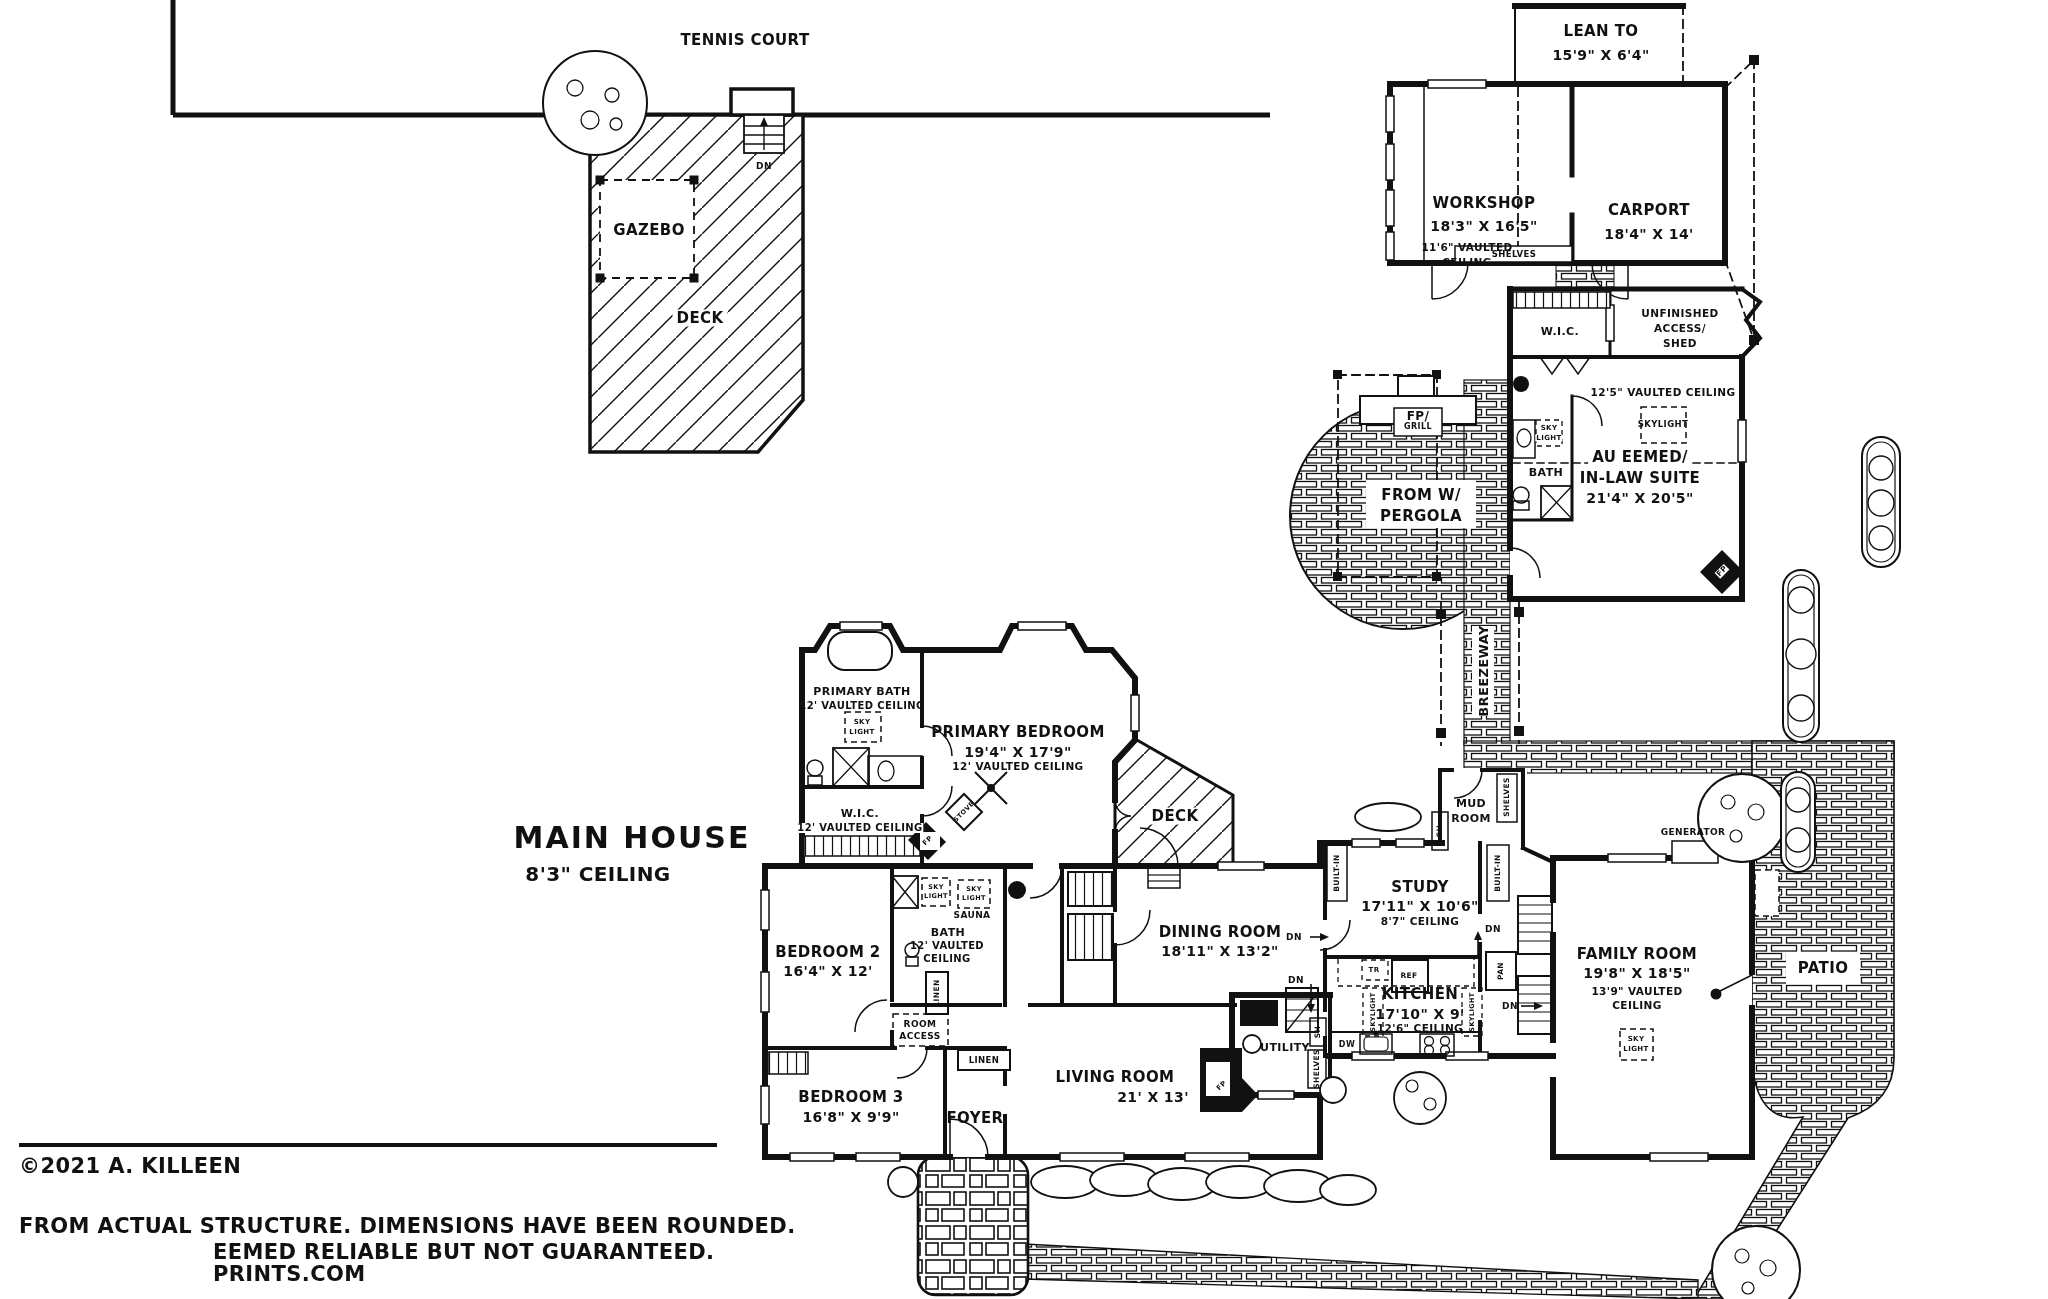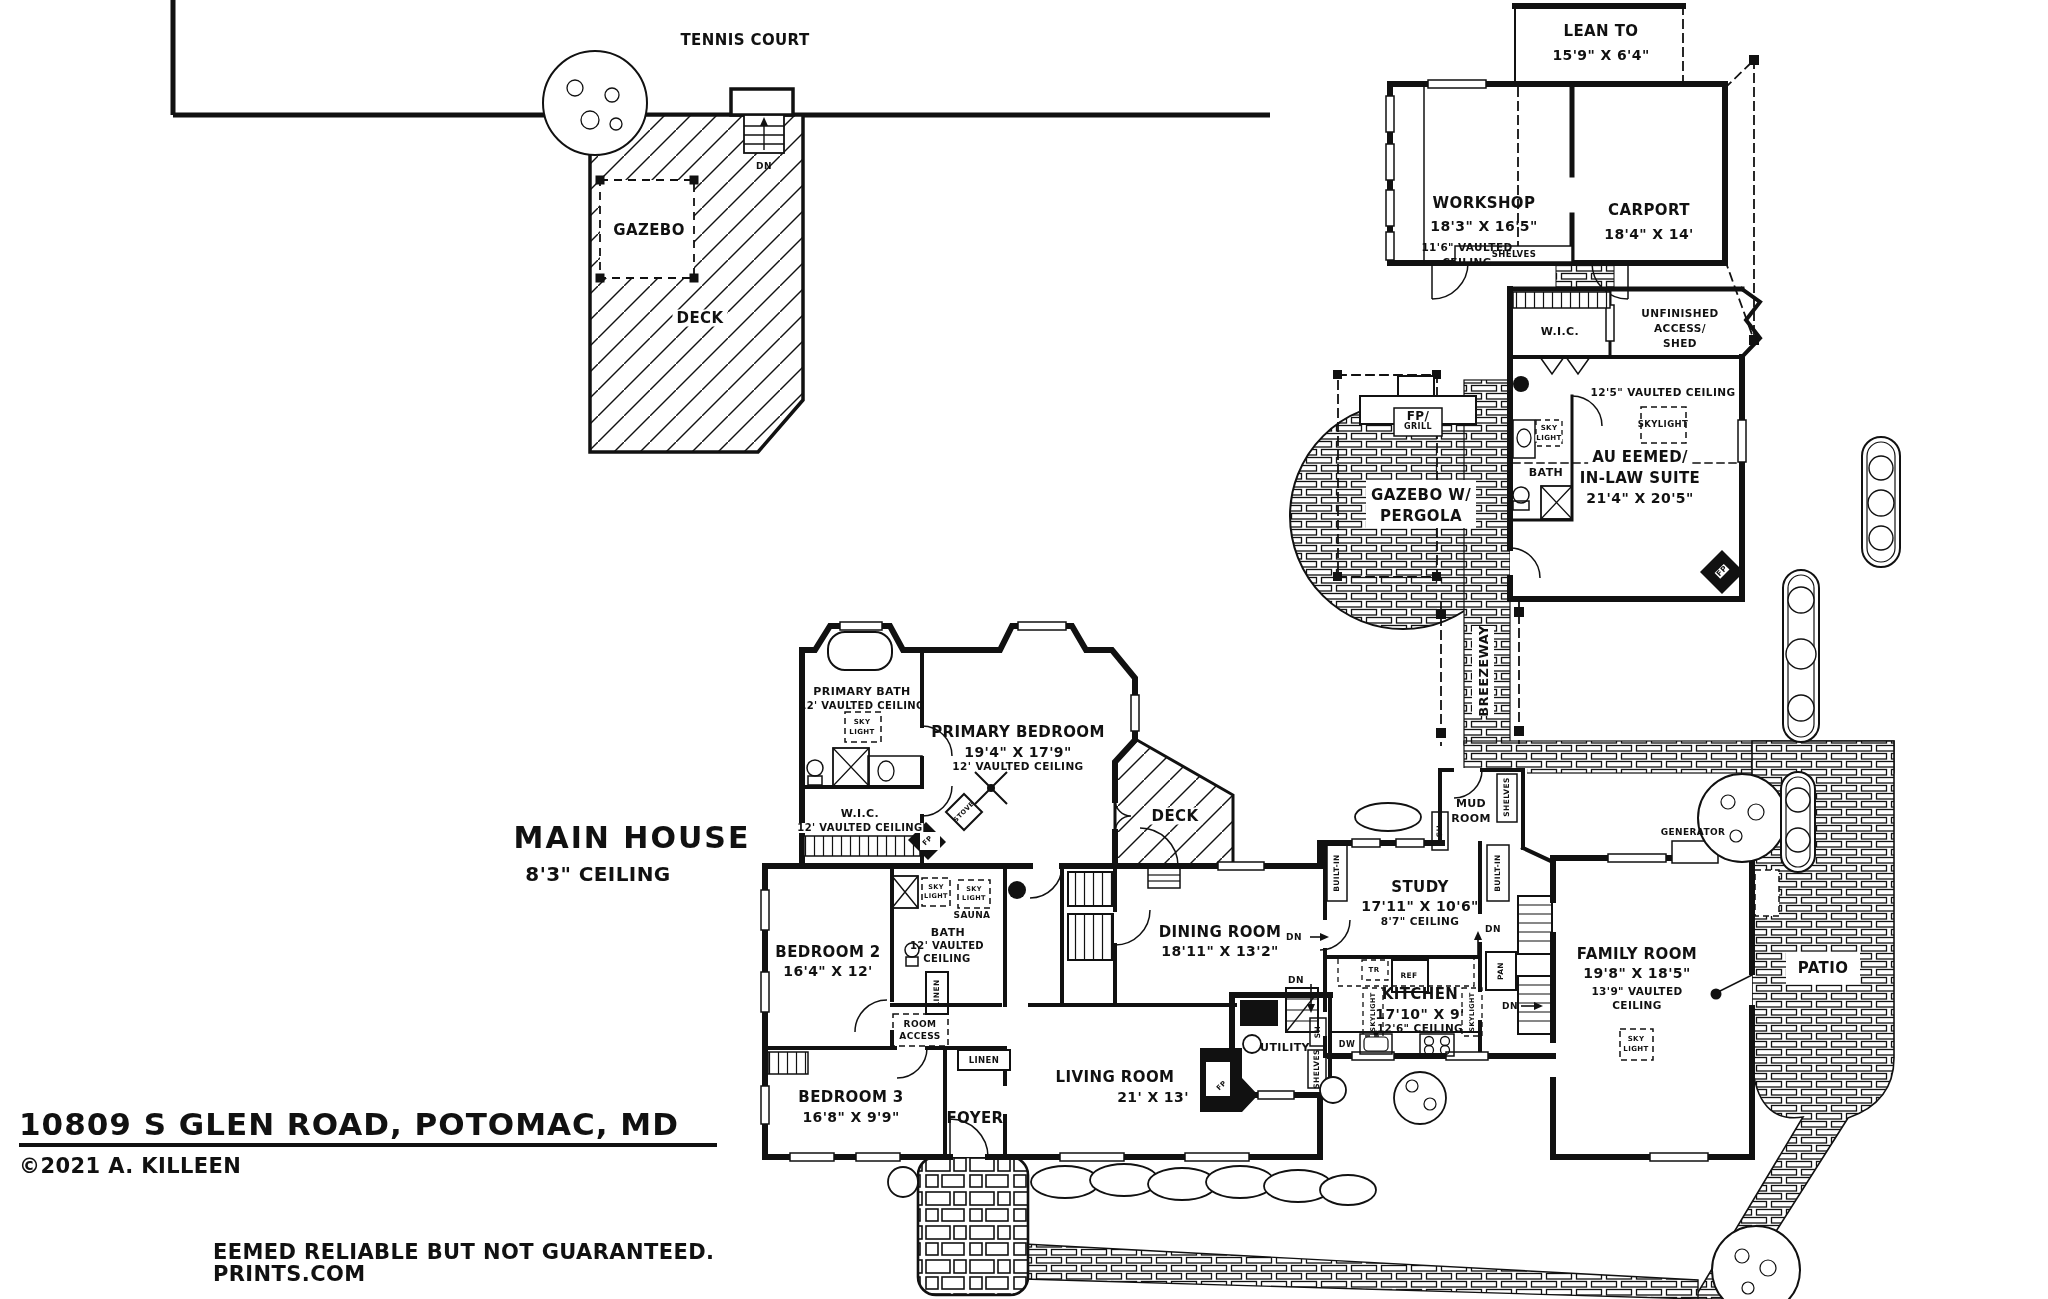--- a/index.html
+++ b/index.html
@@ -359,21 +359,21 @@
     <rect x="1472" y="626" width="22" height="90"></rect>
     <rect x="1786" y="952" width="74" height="32"></rect>
     <rect x="920" y="832" width="20" height="18"></rect>
   </g>
 </svg>
 
 <div class="lb" style="left:745px;top:40px;font-size:15px">TENNIS COURT</div>
 <div class="lb bg" style="left:649px;top:230px;font-size:15px">GAZEBO</div>
 <div class="lb bg" style="left:700px;top:318px;font-size:15px">DECK</div>
 <div class="lb" style="left:764px;top:166px;font-size:9px">DN</div>
-<div class="lb" style="left:1421px;top:495px;font-size:15px">GAZEBO W/</div>
+<div class="lb" style="left:1421px;top:495px;font-size:15px">FROM W/</div>
 <div class="lb" style="left:1421px;top:516px;font-size:15px">PERGOLA</div>
 <div class="lb" style="left:1418px;top:416px;font-size:12px">FP/</div>
 <div class="lb" style="left:1418px;top:427px;font-size:8px">GRILL</div>
 <div class="lb v" style="left:1483px;top:671px;font-size:13px">BREEZEWAY</div>
 <div class="lb" style="left:1823px;top:968px;font-size:15px">PATIO</div>
 <div class="lb" style="left:1693px;top:832px;font-size:9px">GENERATOR</div>
 
 <div class="lb" style="left:1601px;top:31px;font-size:15px">LEAN TO</div>
 <div class="lb" style="left:1601px;top:55px;font-size:14px">15'9" X 6'4"</div>
 <div class="lb" style="left:1484px;top:203px;font-size:15px">WORKSHOP</div>
@@ -463,20 +463,20 @@
 <div class="lb" style="left:1471px;top:818px;font-size:11px">ROOM</div>
 <div class="lb v" style="left:1507px;top:797px;font-size:7.5px">SHELVES</div>
 <div class="lb v" style="left:1440px;top:831px;font-size:7.5px">SH</div>
 <div class="lb" style="left:1637px;top:954px;font-size:15px">FAMILY ROOM</div>
 <div class="lb" style="left:1637px;top:973px;font-size:14px">19'8" X 18'5"</div>
 <div class="lb" style="left:1637px;top:991px;font-size:10.5px">13'9" VAULTED</div>
 <div class="lb" style="left:1637px;top:1005px;font-size:10.5px">CEILING</div>
 <div class="lb bgd" style="left:1636px;top:1039px;font-size:7px">SKY</div>
 <div class="lb bgd" style="left:1636px;top:1049px;font-size:7px">LIGHT</div>
 
-<div class="lb lt" style="left:19px;top:1124px;font-size:31px;letter-spacing:1px">10809 S GLEN ROAD, POTOMAC, MD</div>
 <div id="underline" style="left:19px;top:1143px;width:698px;height:4px"></div>
 <div class="lb lt" style="left:19px;top:1166px;font-size:21px">©2021 A. KILLEEN</div>
+<div class="lb lt" style="left:19px;top:1226px;font-size:21px">FROM ACTUAL STRUCTURE. DIMENSIONS HAVE BEEN ROUNDED.</div>
 <div class="lb lt" style="left:213px;top:1252px;font-size:21px">EEMED RELIABLE BUT NOT GUARANTEED.</div>
 <div class="lb lt" style="left:213px;top:1274px;font-size:21px">PRINTS.COM</div>
 
 
 </div>
 
 </body></html>

